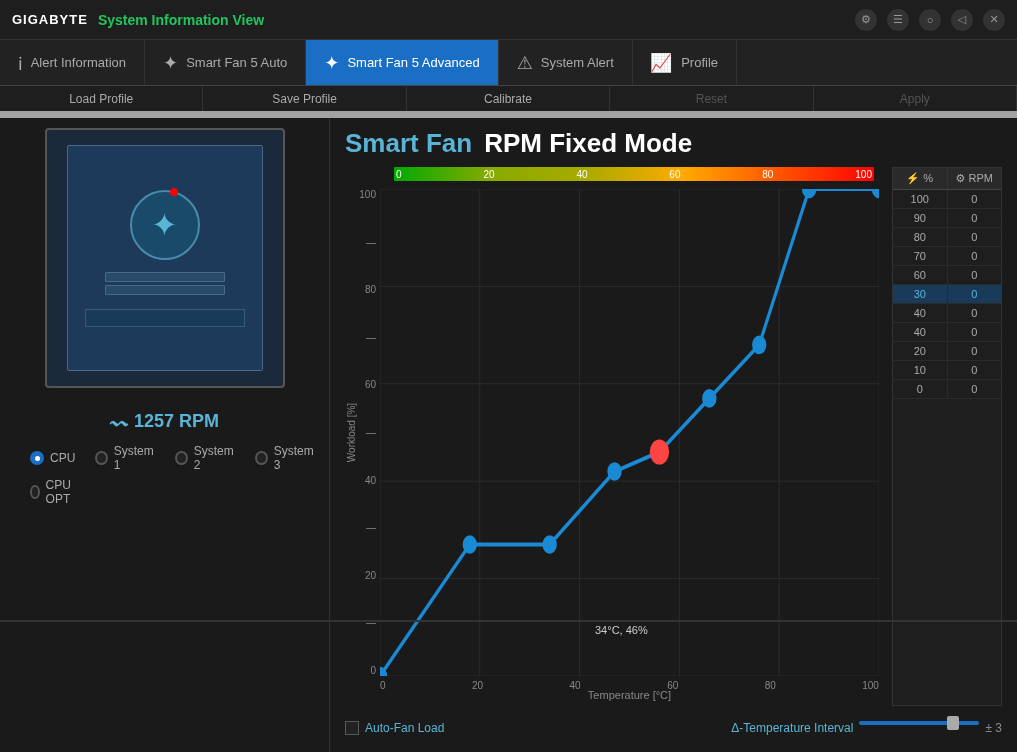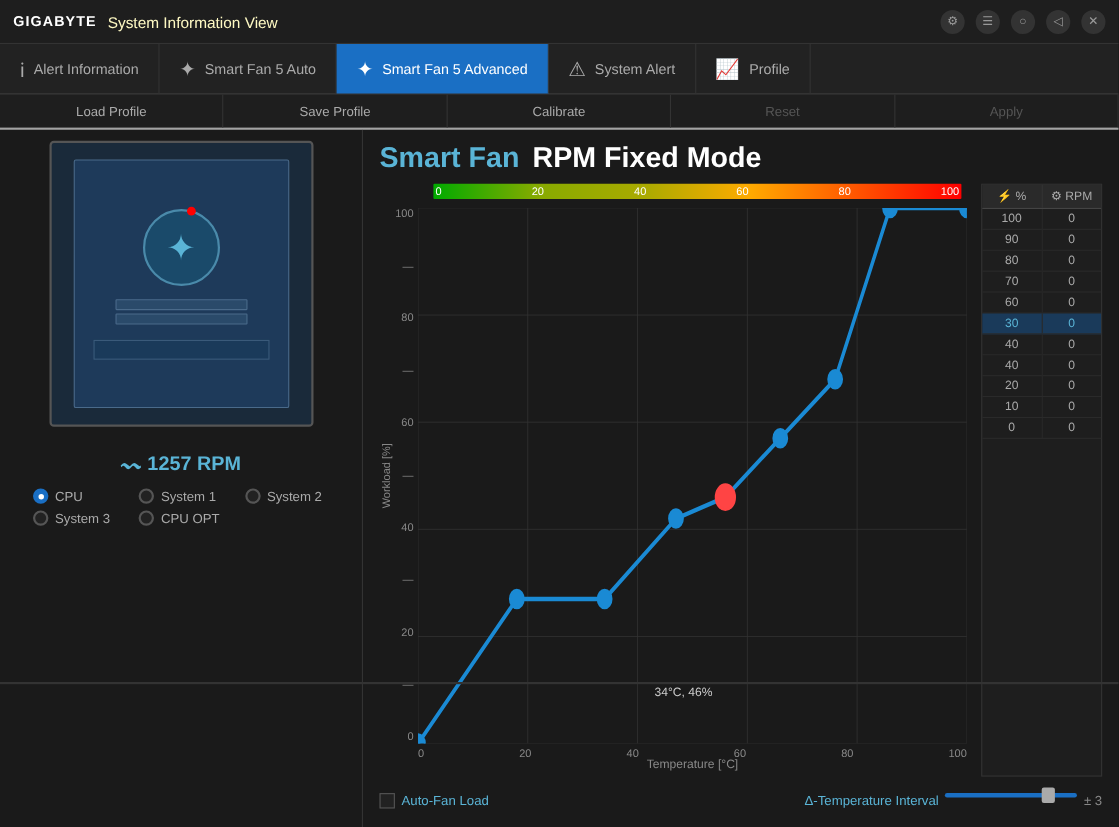--- a/index.html
+++ b/index.html
@@ -22,23 +22,24 @@
       padding: 0 12px;
       border-bottom: 1px solid #333;
     }
     .title-bar .logo {
       color: white;
       font-weight: bold;
       font-size: 13px;
       letter-spacing: 1px;
     }
     .title-bar .app-title {
-      color: #fef9c3;
+      color: #22c55e;
       font-size: 14px;
       margin-left: 10px;
+      font-weight: bold;
     }
     .title-bar-controls {
       margin-left: auto;
       display: flex;
       gap: 10px;
     }
     .title-bar-controls .ctrl-btn {
       width: 22px;
       height: 22px;
       border-radius: 50%;
@@ -76,21 +77,21 @@
     }
     .nav-tab .tab-icon {
       font-size: 18px;
     }
 
     
     .action-bar {
       display: flex;
       background: #1e1e1e;
       height: 32px;
-      border-bottom: 2px solid #a3a3a3;
+      border-bottom: 7px solid #a3a3a3;
     }
     .action-btn {
       flex: 1;
       display: flex;
       align-items: center;
       justify-content: center;
       font-size: 12px;
       color: #aaa;
       border-right: 1px solid #333;
       cursor: pointer;
@@ -191,21 +192,21 @@
       display: flex;
       align-items: center;
       gap: 6px;
       margin-bottom: 10px;
     }
     .rpm-icon { color: #5ab4d6; font-size: 18px; }
     .rpm-value { color: #5ab4d6; font-size: 18px; font-weight: bold; }
 
     .fan-selector {
       display: grid;
-      grid-template-columns: 1fr 1fr 1fr;
+      grid-template-columns: 1fr 1fr 1fr 1fr;
       gap: 6px 20px;
       width: 100%;
       padding: 0 20px;
     }
     .fan-option {
       display: flex;
       align-items: center;
       gap: 6px;
       font-size: 12px;
       color: #aaa;

